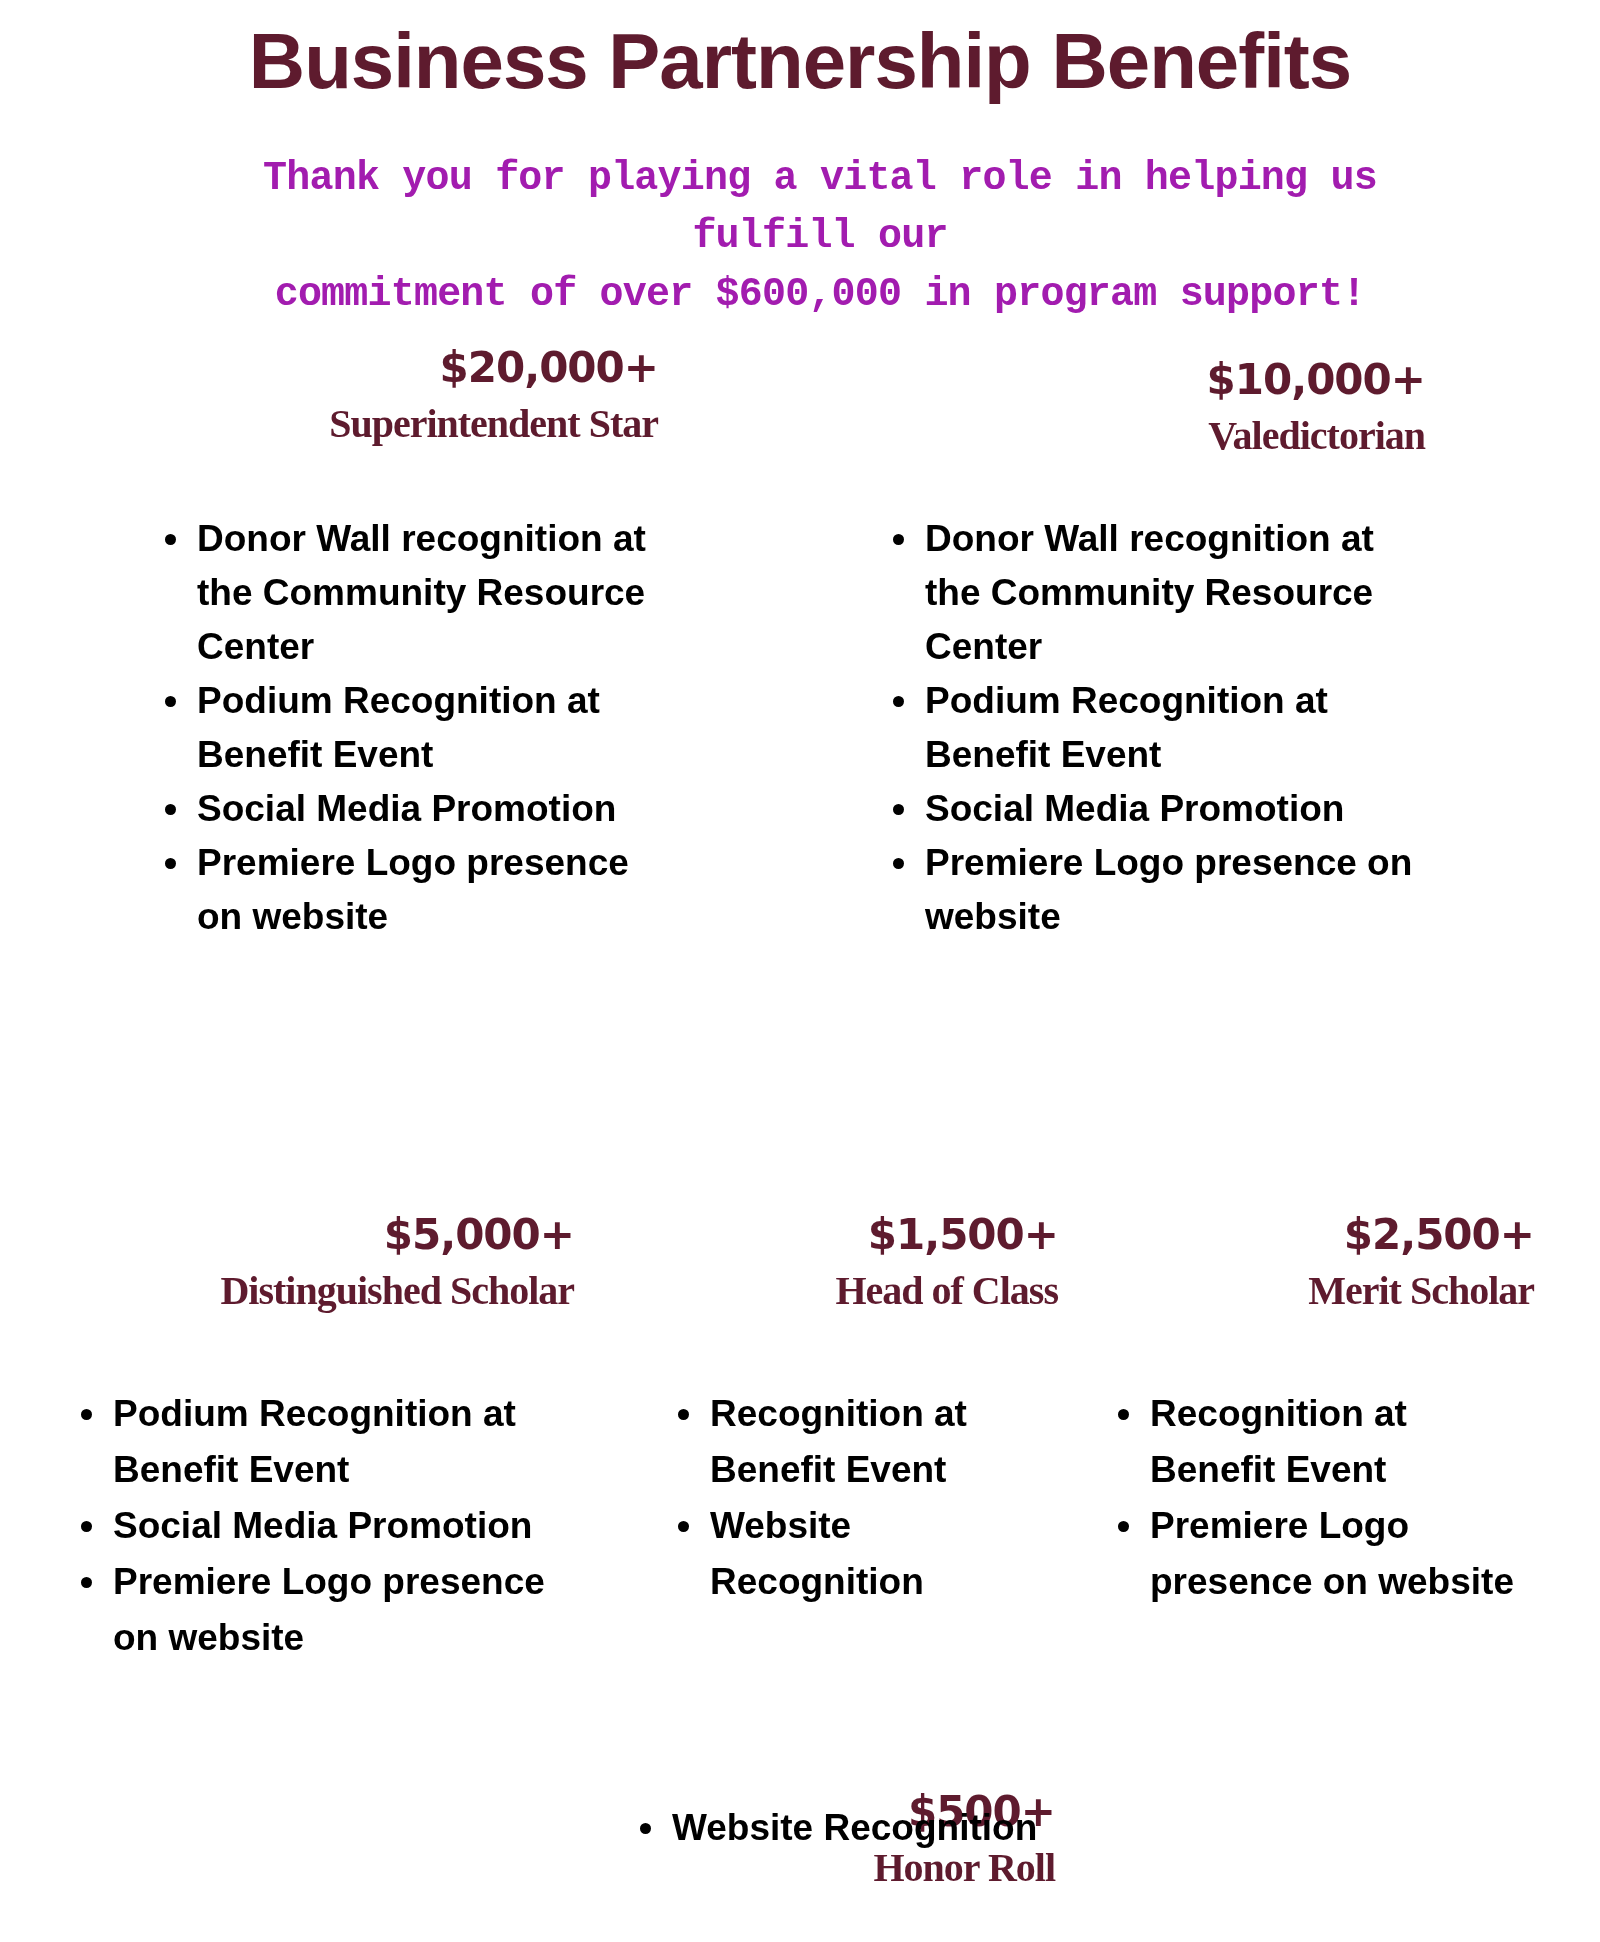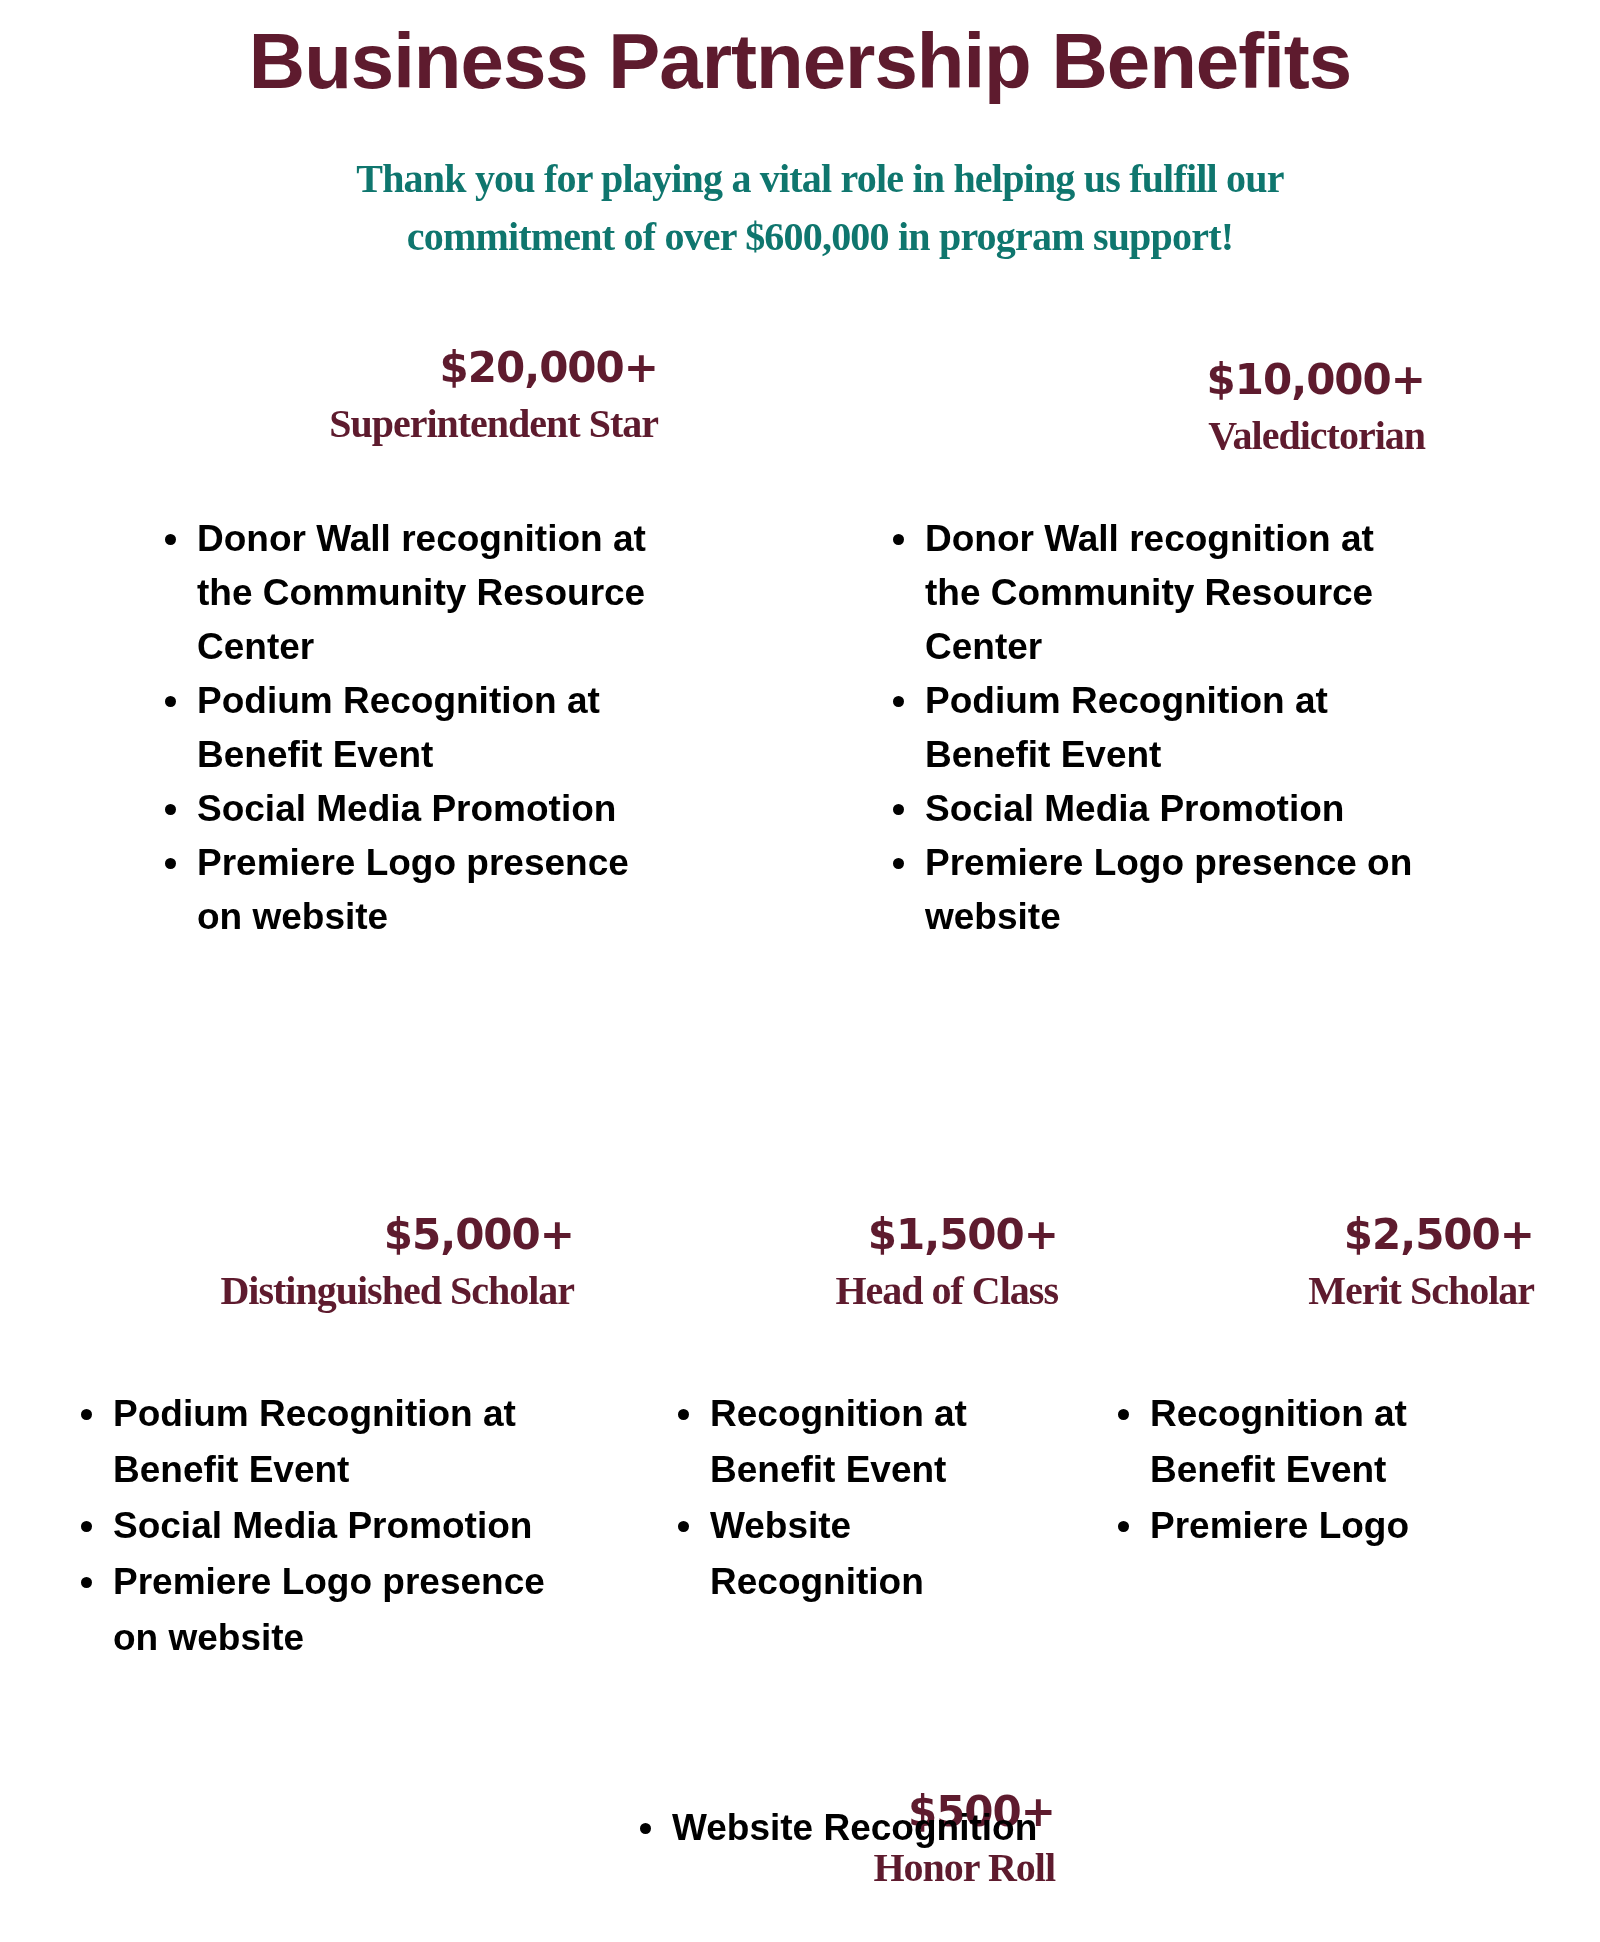--- a/index.html
+++ b/index.html
@@ -1,18 +1,18 @@
 <!DOCTYPE html>
 <html><head>
   <meta charset="utf-8">
   <style>
     html, body { margin: 0; padding: 0; background: #ffffff; }
     body { width: 1600px; height: 1942px; position: relative; overflow: hidden; font-family: "DejaVu Sans", sans-serif; }
     .title { position: absolute; left: 0; width: 1600px; top: 22px; text-align: center; font-family: Liberation Sans, sans-serif; font-weight: bold; font-size: 78px; color: #5e1b2e; letter-spacing: -1px; line-height: 1; }
-    .subtitle { position: absolute; left: 200px; width: 1240px; top: 150px; text-align: center; font-family: Liberation Serif, serif; font-weight: bold; font-size: 40px; color: #0f766e; line-height: 58px; letter-spacing: -0.8px; }
+    .subtitle { position: absolute; left: 200px; width: 1240px; top: 150px; text-align: center; font-family: Liberation Mono, monospace; font-weight: bold; font-size: 40px; color: #a21caf; line-height: 58px; letter-spacing: -0.8px; }
     .tier-head { position: absolute; text-align: right; color: #5e1b2e; font-family: "DejaVu Sans", sans-serif; font-weight: bold; }
     .tier-head .amount { display: block; font-size: 42px; line-height: 56px; letter-spacing: -1px; }
     .tier-head .name { display: block; font-size: 40px; line-height: 56px; letter-spacing: -1px; white-space: nowrap; font-family: Liberation Serif, serif; }
     ul.benefits { position: absolute; margin: 0; padding: 0; list-style: none; font-family: "Liberation Sans", sans-serif; font-weight: bold; color: #000; }
     ul.benefits li { position: relative; padding-left: 0; }
     ul.benefits li .bullet { position: absolute; width: 11px; height: 11px; border-radius: 50%; background: #000; }
     .big li { font-size: 37px; line-height: 54px; }
     .big li .bullet { left: -32px; top: 22px; }
     .small li { font-size: 37px; line-height: 56px; }
     .small li .bullet { left: -32px; top: 23px; }
@@ -67,21 +67,21 @@
   <li><span class="bullet"></span><span>Recognition at</span><br><span>Benefit Event</span></li>
   <li><span class="bullet"></span><span>Website</span><br><span>Recognition</span></li>
 </ul>
 
 <div class="tier-head" style="left:1134px; width:400px; top:1207px;">
   <span class="amount">$2,500+</span>
   <span class="name">Merit Scholar</span>
 </div>
 <ul class="benefits small" style="left:1150px; top:1386px; width:440px;">
   <li><span class="bullet"></span><span>Recognition at</span><br><span>Benefit Event</span></li>
-  <li><span class="bullet"></span><span>Premiere Logo</span><br></li>
+  <li><span class="bullet"></span><span>Premiere Logo</span><br><span>presence on website</span></li>
 </ul>
 
 <div class="tier-head" style="left:655px; width:400px; top:1784px;">
   <span class="amount">$500+</span>
   <span class="name">Honor Roll</span>
 </div>
 <ul class="benefits small" style="left:672px; top:1800px; width:460px;">
   <li><span class="bullet"></span><span>Website Recognition</span></li>
 </ul>
 

